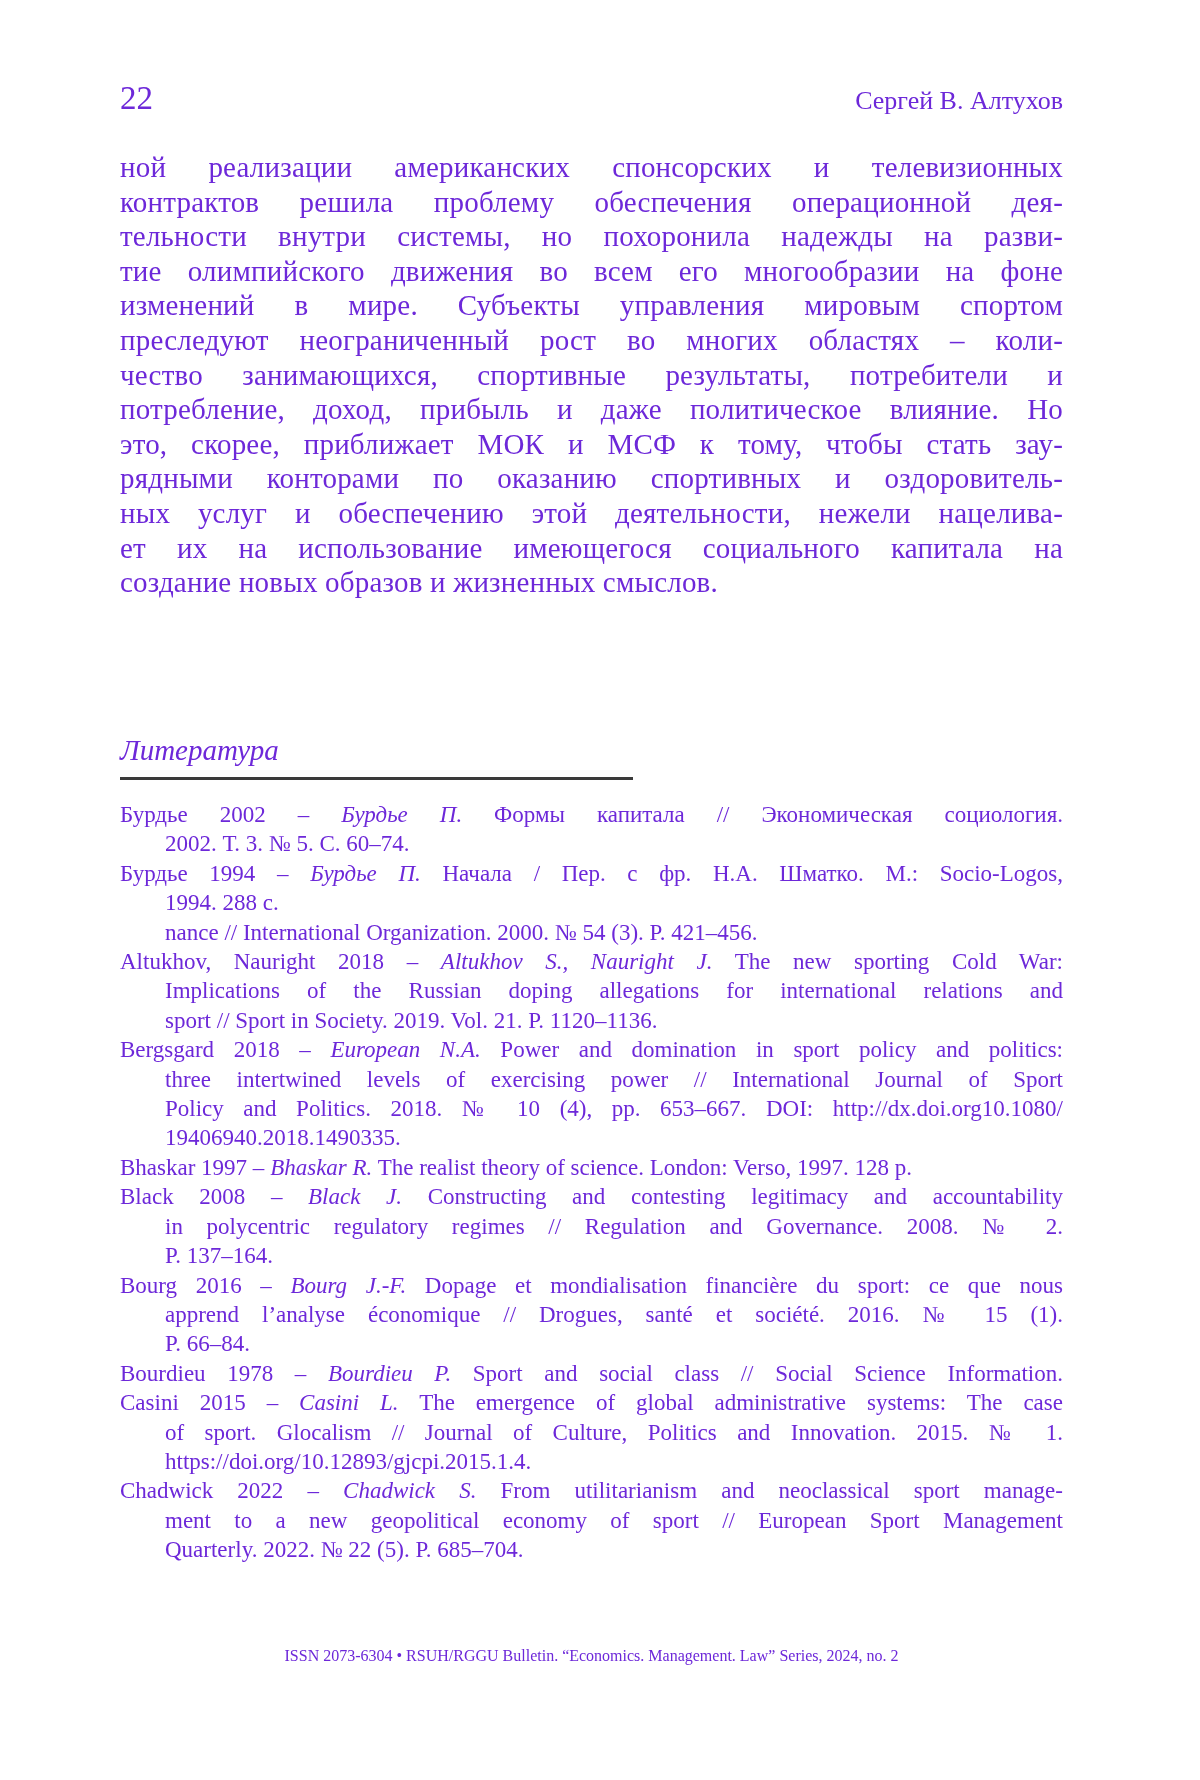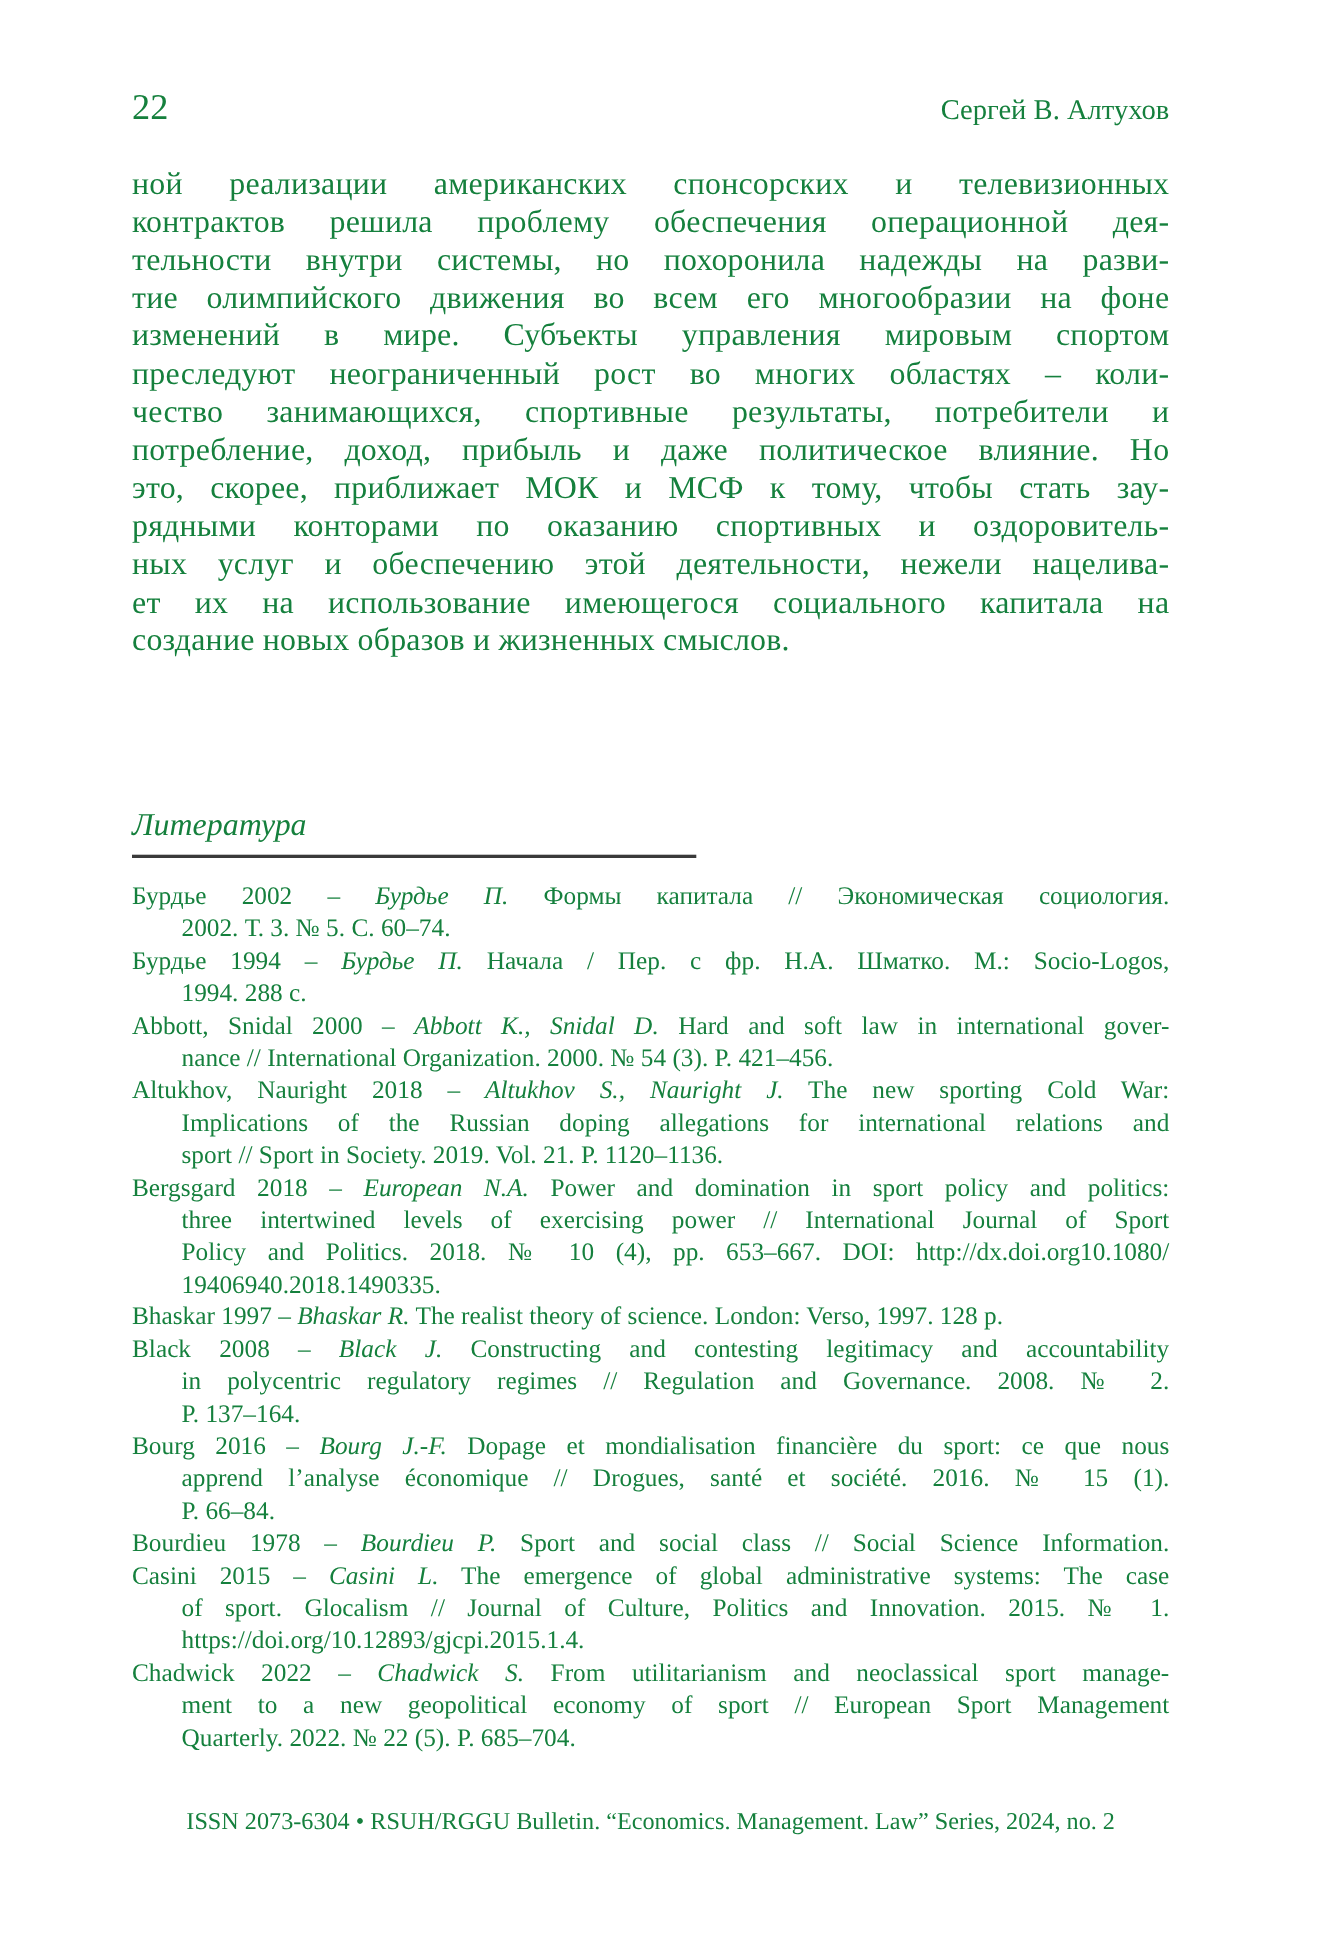--- a/index.html
+++ b/index.html
@@ -2,21 +2,21 @@
 <html><head>
 <meta charset="utf-8">
 <style>
   html, body { margin: 0; padding: 0; background: #e8e8e8; }
   .page {
     position: relative;
     width: 1200px;
     height: 1780px;
     background: #ffffff;
     font-family: "Liberation Serif", "DejaVu Serif", serif;
-    color: #15803d;
+    color: #6d28d9;
     overflow: hidden;
     margin: 0 auto;
   }
   .header {
     position: absolute;
     left: 120px;
     right: 137px;
     top: 82px;
     display: flex;
     justify-content: space-between;
@@ -62,21 +62,21 @@
   }
   .bline { text-align: justify; text-align-last: justify; }
   .bline.cont { padding-left: 45px; }
   .bline.last { text-align-last: left; }
   .it { font-style: italic; }
   .footer {
     position: absolute;
     left: 120px;
     width: 943px;
     top: 1642px;
-    font-size: 22px;
+    font-size: 16px;
     line-height: 28px;
     text-align: center;
     white-space: nowrap;
   }
 </style>
 </head>
 <body>
 
 <div class="page">
   <div class="header">
@@ -106,21 +106,20 @@
   <div class="bibliography">
       <div>
         <div class="bline"><span>Бурдье 2002 – </span><span class="it">Бурдье П.</span><span> Формы капитала // Экономическая социология.</span></div>
         <div class="bline cont last"><span>2002. Т. 3. № 5. С. 60–74.</span></div>
       </div>
       <div>
         <div class="bline"><span>Бурдье 1994 – </span><span class="it">Бурдье П.</span><span> Начала / Пер. с фр. Н.А. Шматко. М.: Socio-Logos,</span></div>
         <div class="bline cont last"><span>1994. 288 с.</span></div>
       </div>
       <div>
-        <div class="bline"><span>Abbott, Snidal 2000 – </span><span class="it">Abbott K., Snidal D.</span><span> Hard and soft law in international gover-</span></div>
         <div class="bline cont last"><span>nance // International Organization. 2000. № 54 (3). P. 421–456.</span></div>
       </div>
       <div>
         <div class="bline"><span>Altukhov, Nauright 2018 – </span><span class="it">Altukhov S., Nauright J.</span><span> The new sporting Cold War:</span></div>
         <div class="bline cont"><span>Implications of the Russian doping allegations for international relations and</span></div>
         <div class="bline cont last"><span>sport // Sport in Society. 2019. Vol. 21. P. 1120–1136.</span></div>
       </div>
       <div>
         <div class="bline"><span>Bergsgard 2018 – </span><span class="it">European N.A.</span><span> Power and domination in sport policy and politics:</span></div>
         <div class="bline cont"><span>three intertwined levels of exercising power // International Journal of Sport</span></div>

